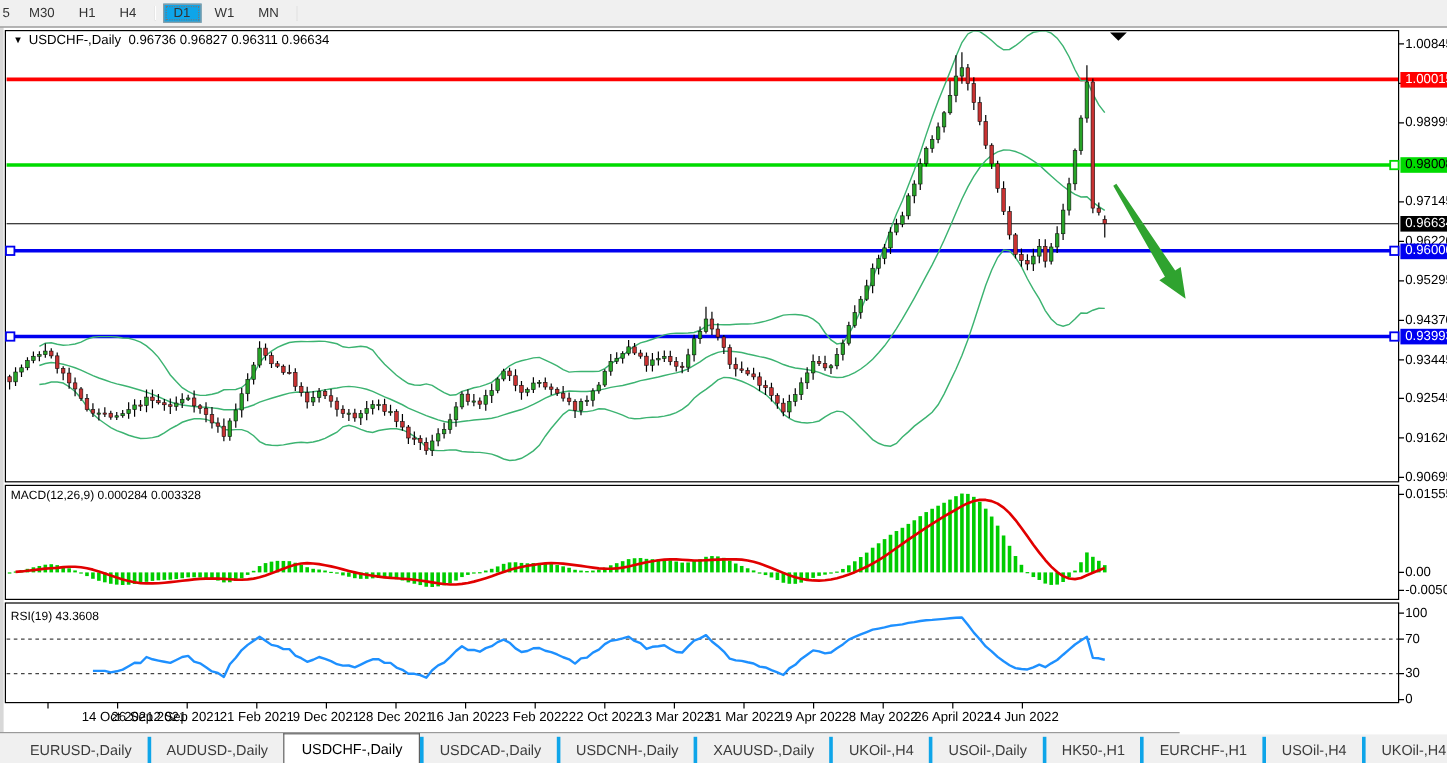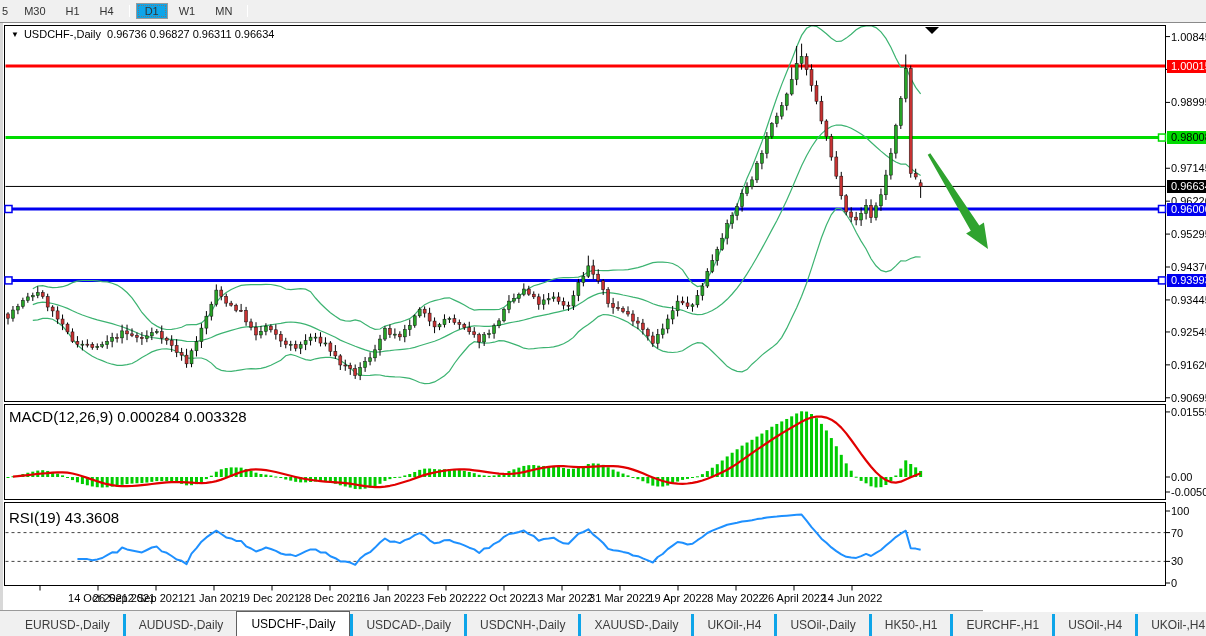--- a/index.html
+++ b/index.html
@@ -8,21 +8,21 @@
   #chart-svg{position:absolute;left:0;top:0;z-index:1;}
   .toolbar{position:absolute;left:0;top:0;width:1206px;height:22px;background:#f0f0f0;
            border-bottom:1px solid #8a8a8a;z-index:3;display:flex;align-items:center;font-size:11px;color:#333;}
   .tf-frag{padding:2px 6px 2px 2px;color:#333;}
   .tf-btn{padding:2px 9px;margin:0 1px;color:#333;cursor:default;}
   .tf-btn.active{background:#0ea5e9;border:1px solid #9a9a9a;outline:1px dotted #777;outline-offset:-3px;padding:1px 8px;}
   .tb-sep{width:1px;height:16px;background:#aaa;border-right:1px solid #fff;margin:0 5px;}
   .overlay{position:absolute;z-index:4;white-space:nowrap;}
   .quote-line{left:11px;top:28px;font-size:11px;color:#000;}
   .quote-line .dd{font-size:8px;position:relative;top:-1px;margin-right:5px;}
-  .panel-label{font-size:15px;color:#000;}
+  .panel-label{font-size:10px;color:#000;}
   #price-axis .pl{position:absolute;left:1171px;width:34px;font-size:11px;color:#000;z-index:4;}
   #price-axis .badge{position:absolute;left:1167px;width:35px;font-size:11px;height:13px;line-height:13px;
                      padding-left:4px;z-index:5;}
   #ind-axis .pl{position:absolute;left:1171px;font-size:11px;color:#000;z-index:4;white-space:nowrap;}
   #date-axis .dl{position:absolute;top:592px;width:80px;margin-left:-40px;text-align:center;
                  font-size:11px;color:#000;z-index:4;white-space:nowrap;}
   .tabbar{position:absolute;left:0;top:610px;width:983px;height:26px;background:#f0f0f0;
           border-top:1px solid #9a9a9a;z-index:6;display:flex;align-items:flex-end;}
   #tabs{display:flex;margin-left:12px;align-items:flex-end;}
   .tab{padding:4px 13px 5px;font-size:12px;color:#3c3c3c;cursor:default;}
@@ -710,21 +710,21 @@
     <div class="pl" style="top:486px;">-0.00507</div>
     <div class="pl" style="top:505px;">100</div>
     <div class="pl" style="top:527px;">70</div>
     <div class="pl" style="top:555px;">30</div>
     <div class="pl" style="top:577px;">0</div>
   </div>
 <div id="date-axis">
     <div class="dl" style="left:40px;margin-left:44px;">26 Sep 2021</div>
     <div class="dl" style="left:98px;">14 Oct 2021</div>
     <div class="dl" style="left:156px;">2 Sep 2021</div>
-    <div class="dl" style="left:214px;">21 Jan 2021</div>
+    <div class="dl" style="left:214px;">21 Feb 2021</div>
     <div class="dl" style="left:272px;">9 Dec 2021</div>
     <div class="dl" style="left:330px;">28 Dec 2021</div>
     <div class="dl" style="left:388px;">16 Jan 2022</div>
     <div class="dl" style="left:446px;">3 Feb 2022</div>
     <div class="dl" style="left:504px;">22 Oct 2022</div>
     <div class="dl" style="left:562px;">13 Mar 2022</div>
     <div class="dl" style="left:620px;">31 Mar 2022</div>
     <div class="dl" style="left:678px;">19 Apr 2022</div>
     <div class="dl" style="left:736px;">8 May 2022</div>
     <div class="dl" style="left:794px;">26 April 2022</div>

